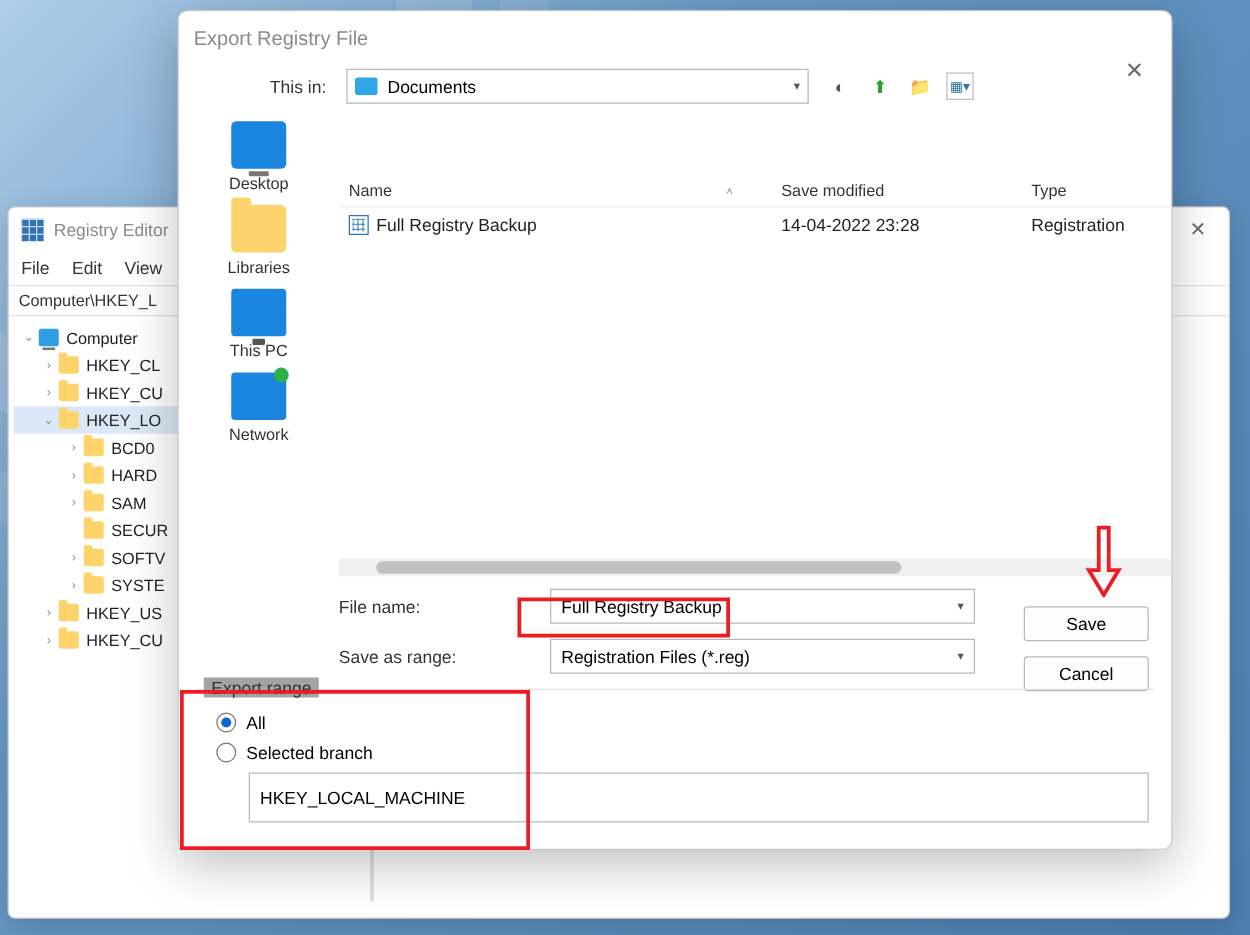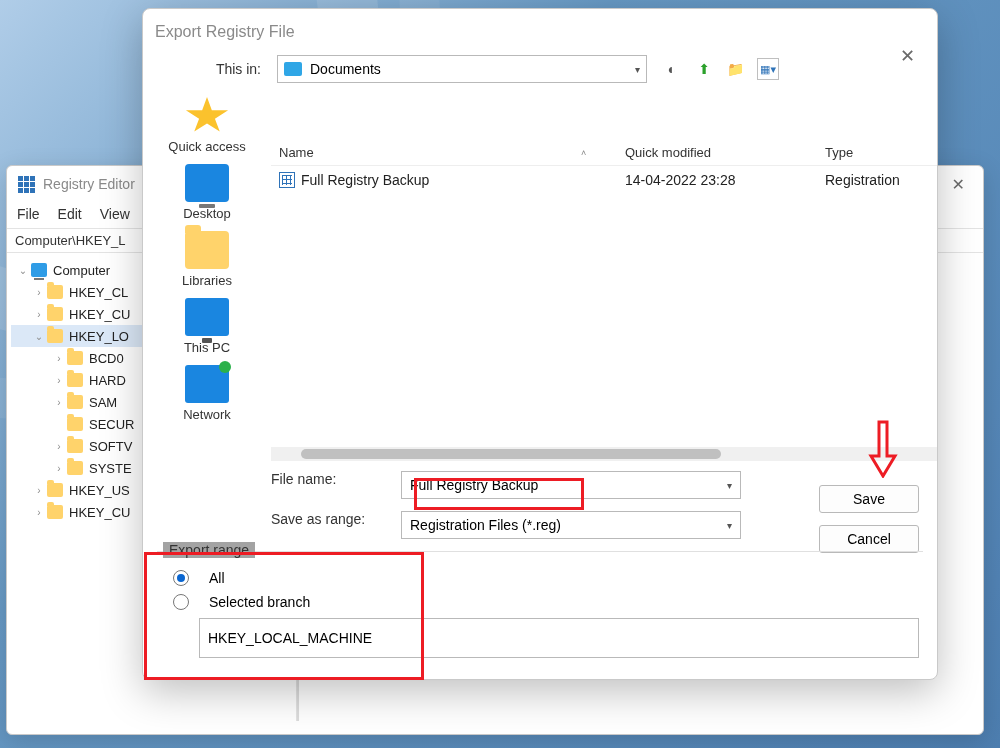--- a/index.html
+++ b/index.html
@@ -92,30 +92,30 @@
 .fl-row .cell { padding:0 8px; }
 .fl-row .regfileicon { width:16px; height:16px; display:inline-block; margin-right:6px;
   background:#fff; border:1px solid #2f73b8; position:relative; vertical-align:middle; }
 .fl-row .regfileicon:after { content:''; position:absolute; left:2px; top:2px; right:2px; bottom:2px;
   background-image: linear-gradient(#2f73b8 1px, transparent 1px), linear-gradient(90deg,#2f73b8 1px, transparent 1px);
   background-size:4px 4px; }
 .fl-scroll { position:absolute; left:0; right:0; bottom:0; height:14px; background:#f0f0f0; }
 .fl-scroll .thumb { position:absolute; left:30px; width:420px; top:2px; bottom:2px; background:#c0c0c0; border-radius:5px; }
 
 .form-area { padding:10px 14px 0 128px; }
-.form-row { display:flex; align-items:flex-start; margin-bottom:12px; }
+.form-row { display:flex; align-items:center; margin-bottom:12px;gap:39px; }
 .form-row .flbl { width:130px; font-size:14px; color:#333; }
 .combo { width:340px; height:28px; border:1px solid #b9b9b9; display:flex; align-items:center; padding:0 8px; font-size:14px; cursor:text; }
 .combo .caret { margin-left:auto; font-size:10px; color:#555; cursor:pointer; }
 .btncol { position:absolute; right:18px; top:476px; display:flex; flex-direction:column; gap:12px; }
 .winbtn { width:100px; height:28px; border:1px solid #b9b9b9; background:#fdfdfd; font-size:14px; cursor:pointer; border-radius:3px; }
 
 .export-range { margin:8px 14px 0 14px; border-top:1px solid #e0e0e0; padding:10px 6px 12px; position:relative; }
 .export-range .legend { position:absolute; top:-10px; left:6px; background:#a3a3a3; padding:0 6px; font-size:14px; color:#333; }
-.radio-row { display:flex; align-items:center; gap:20px; margin:8px 0 8px 10px; font-size:14px; }
+.radio-row { display:flex; align-items:center; gap:8px; margin:8px 0 8px 10px; font-size:14px; }
 .radio { width:16px; height:16px; border:1.5px solid #777; border-radius:50%; display:inline-flex; align-items:center; justify-content:center; cursor:pointer; }
 .radio.checked:after { content:''; width:8px; height:8px; background:#0a66d0; border-radius:50%; }
 .branch-input { margin-left:36px; width:720px; height:40px; border:1px solid #b9b9b9; padding:0 8px; font-size:14px; display:flex; align-items:center; }
 
 
 .redbox { position:absolute; border:3px solid #ed1c24; pointer-events:none; }
 .red-filename { left:414px; top:478px; width:170px; height:32px; }
 .red-export { left:144px; top:552px; width:280px; height:128px; }
 .red-arrow { position:absolute; left:868px; top:420px; pointer-events:none; }
 .red-arrow svg { display:block; }
@@ -223,24 +223,20 @@
       <span class="navicon back">◐</span>
       <span class="navicon up">⬆</span>
       <span class="navicon newf">📁</span>
       <span class="navicon view">▦▾</span>
     </div>
   </div>
 
   <div class="dlg-main">
     <div class="places">
       <div class="place">
-          <div class="picon star"></div>
-          <span>Quick access</span>
-        </div>
-      <div class="place">
           <div class="picon desktop"></div>
           <span>Desktop</span>
         </div>
       <div class="place">
           <div class="picon libraries"></div>
           <span>Libraries</span>
         </div>
       <div class="place">
           <div class="picon thispc"></div>
           <span>This PC</span>
@@ -249,21 +245,21 @@
           <div class="picon network"></div>
           <span>Network</span>
         </div>
     </div>
     <div class="filelist">
       <div class="fl-header">
         <div class="col col-name">
             <span>Name</span>
             <span class="sortup">˄</span>
           </div>
-        <div class="col col-date">Quick modified</div>
+        <div class="col col-date">Save modified</div>
         <div class="col col-type">Type</div>
       </div>
       <div class="fl-row">
         <div class="cell col-name">
             <span class="regfileicon"></span>
             <span>Full Registry Backup</span>
           </div>
         <div class="cell col-date">14-04-2022 23:28</div>
         <div class="cell col-type">Registration</div>
       </div>

